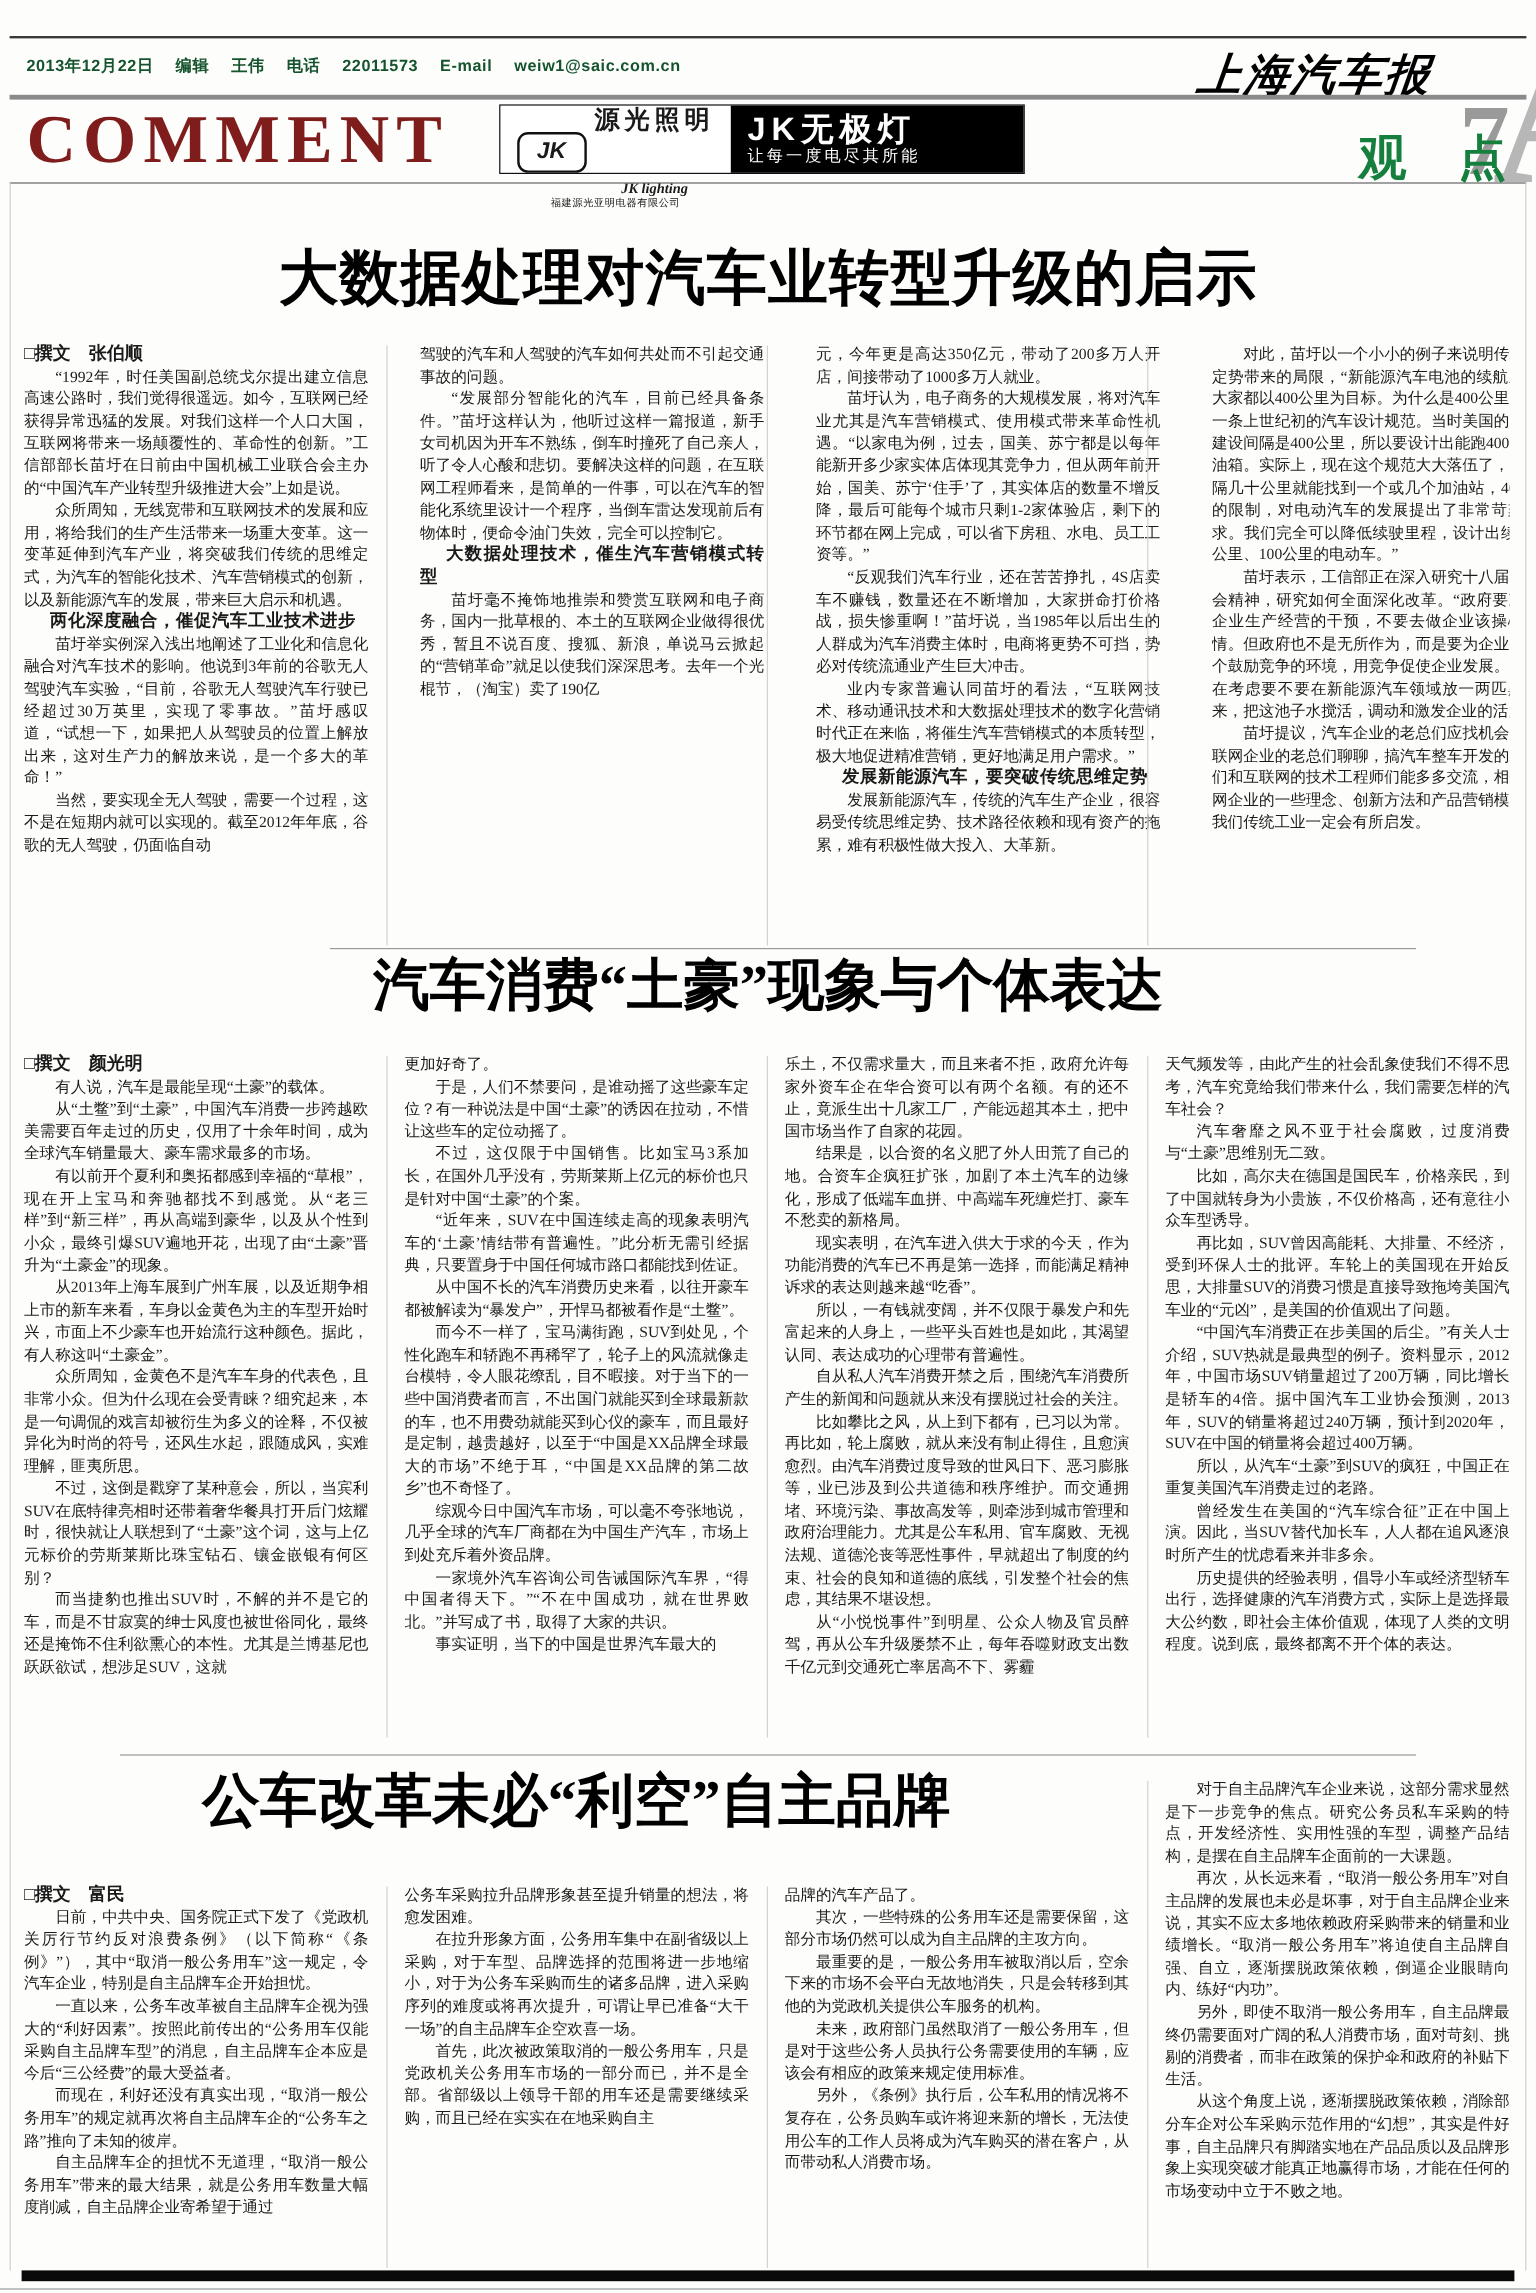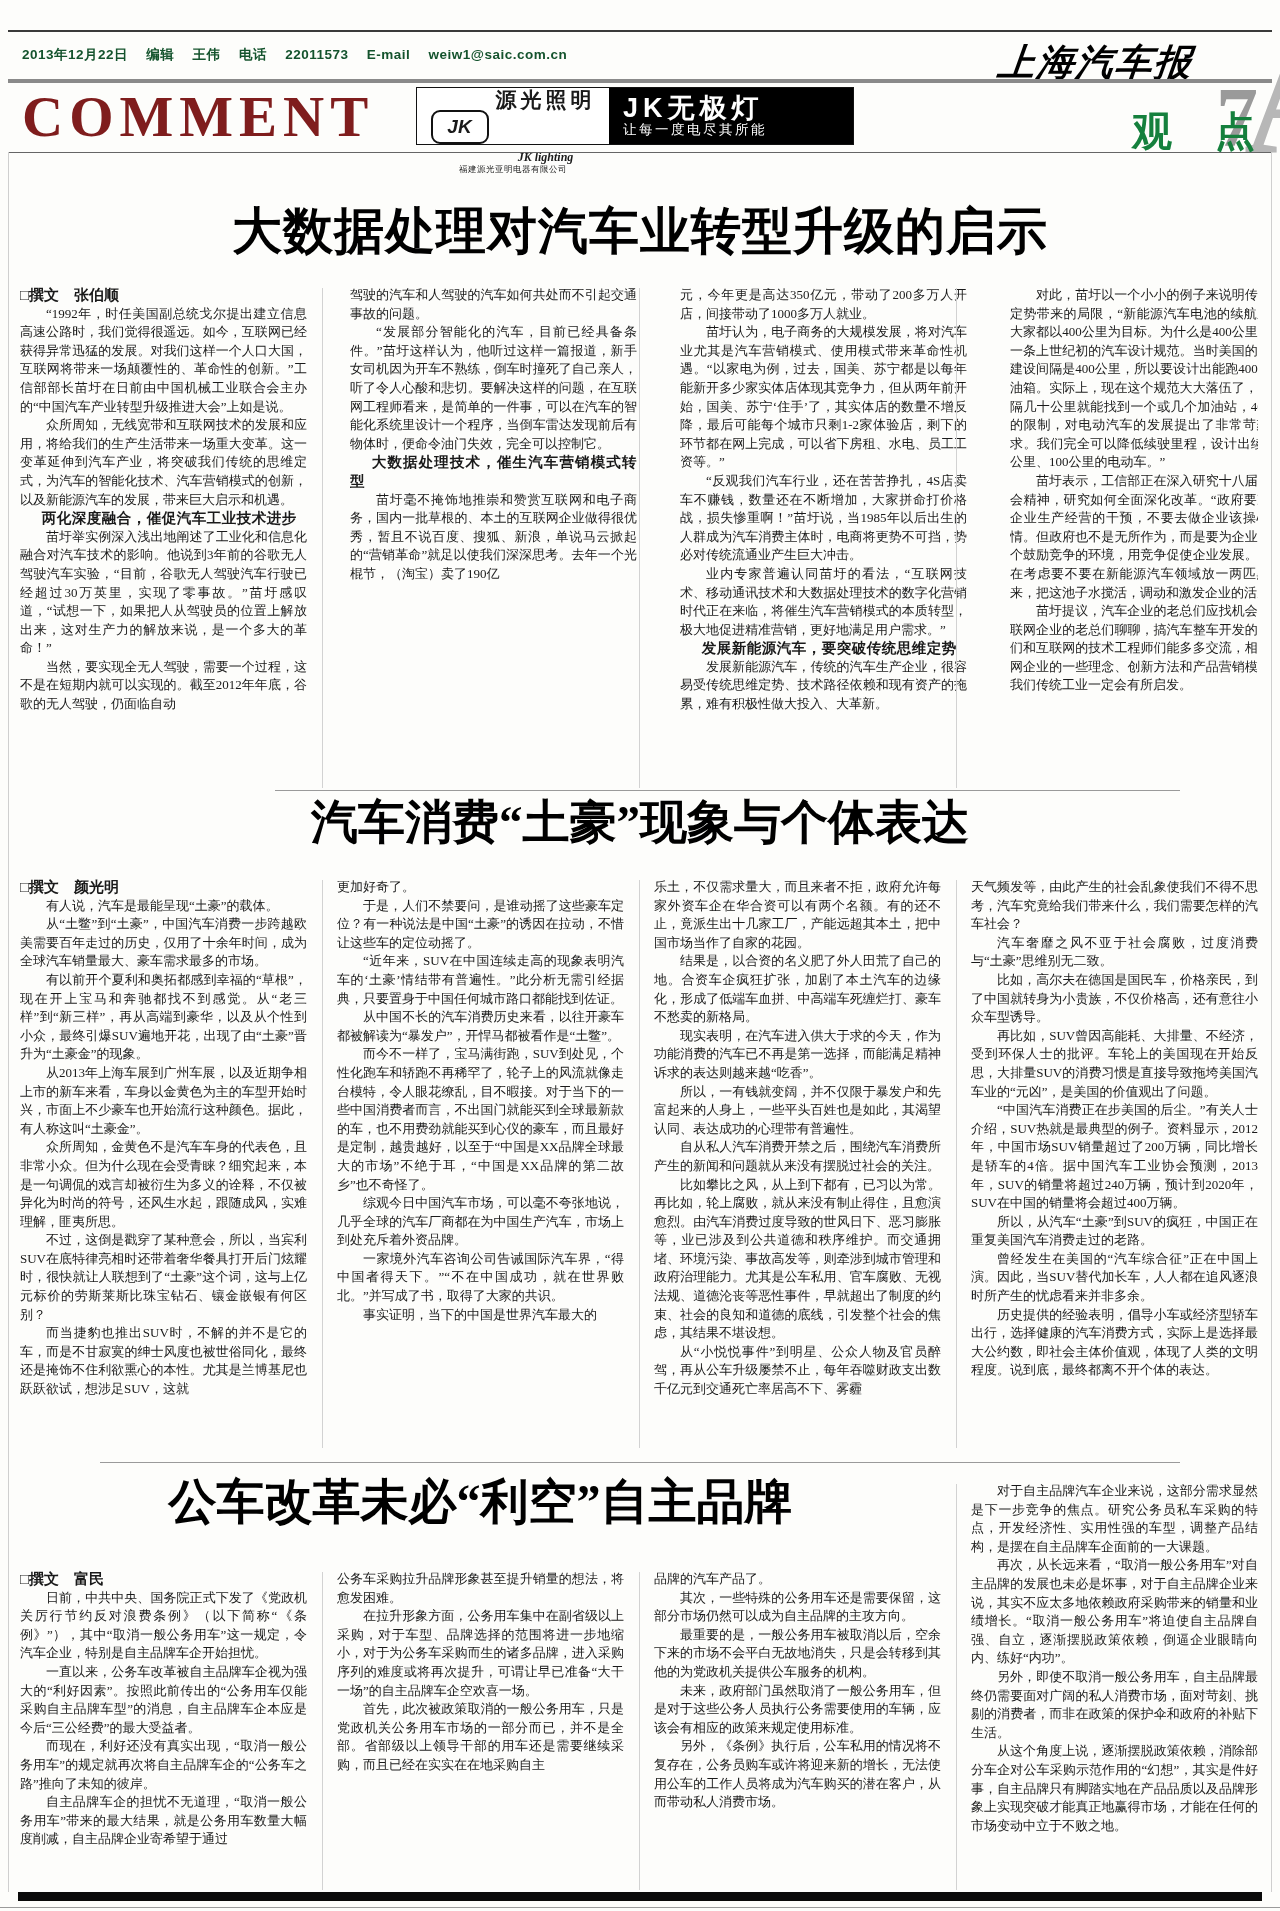--- a/index.html
+++ b/index.html
@@ -148,20 +148,21 @@
         <p class="p">从“土鳖”到“土豪”，中国汽车消费一步跨越欧美需要百年走过的历史，仅用了十余年时间，成为全球汽车销量最大、豪车需求最多的市场。</p>
         <p class="p">有以前开个夏利和奥拓都感到幸福的“草根”，现在开上宝马和奔驰都找不到感觉。从“老三样”到“新三样”，再从高端到豪华，以及从个性到小众，最终引爆SUV遍地开花，出现了由“土豪”晋升为“土豪金”的现象。</p>
         <p class="p">从2013年上海车展到广州车展，以及近期争相上市的新车来看，车身以金黄色为主的车型开始时兴，市面上不少豪车也开始流行这种颜色。据此，有人称这叫“土豪金”。</p>
         <p class="p">众所周知，金黄色不是汽车车身的代表色，且非常小众。但为什么现在会受青睐？细究起来，本是一句调侃的戏言却被衍生为多义的诠释，不仅被异化为时尚的符号，还风生水起，跟随成风，实难理解，匪夷所思。</p>
         <p class="p">不过，这倒是戳穿了某种意会，所以，当宾利SUV在底特律亮相时还带着奢华餐具打开后门炫耀时，很快就让人联想到了“土豪”这个词，这与上亿元标价的劳斯莱斯比珠宝钻石、镶金嵌银有何区别？</p>
         <p class="p">而当捷豹也推出SUV时，不解的并不是它的车，而是不甘寂寞的绅士风度也被世俗同化，最终还是掩饰不住利欲熏心的本性。尤其是兰博基尼也跃跃欲试，想涉足SUV，这就</p>
       </div>
       <div class="col">
         <p class="cont">更加好奇了。</p>
         <p class="p">于是，人们不禁要问，是谁动摇了这些豪车定位？有一种说法是中国“土豪”的诱因在拉动，不惜让这些车的定位动摇了。</p>
+        <p class="p">不过，这仅限于中国销售。比如宝马3系加长，在国外几乎没有，劳斯莱斯上亿元的标价也只是针对中国“土豪”的个案。</p>
         <p class="p">“近年来，SUV在中国连续走高的现象表明汽车的‘土豪’情结带有普遍性。”此分析无需引经据典，只要置身于中国任何城市路口都能找到佐证。</p>
         <p class="p">从中国不长的汽车消费历史来看，以往开豪车都被解读为“暴发户”，开悍马都被看作是“土鳖”。</p>
         <p class="p">而今不一样了，宝马满街跑，SUV到处见，个性化跑车和轿跑不再稀罕了，轮子上的风流就像走台模特，令人眼花缭乱，目不暇接。对于当下的一些中国消费者而言，不出国门就能买到全球最新款的车，也不用费劲就能买到心仪的豪车，而且最好是定制，越贵越好，以至于“中国是XX品牌全球最大的市场”不绝于耳，“中国是XX品牌的第二故乡”也不奇怪了。</p>
         <p class="p">综观今日中国汽车市场，可以毫不夸张地说，几乎全球的汽车厂商都在为中国生产汽车，市场上到处充斥着外资品牌。</p>
         <p class="p">一家境外汽车咨询公司告诫国际汽车界，“得中国者得天下。”“不在中国成功，就在世界败北。”并写成了书，取得了大家的共识。</p>
         <p class="p">事实证明，当下的中国是世界汽车最大的</p>
       </div>
       <div class="col">
         <p class="cont">乐土，不仅需求量大，而且来者不拒，政府允许每家外资车企在华合资可以有两个名额。有的还不止，竟派生出十几家工厂，产能远超其本土，把中国市场当作了自家的花园。</p>
         <p class="p">结果是，以合资的名义肥了外人田荒了自己的地。合资车企疯狂扩张，加剧了本土汽车的边缘化，形成了低端车血拼、中高端车死缠烂打、豪车不愁卖的新格局。</p>

